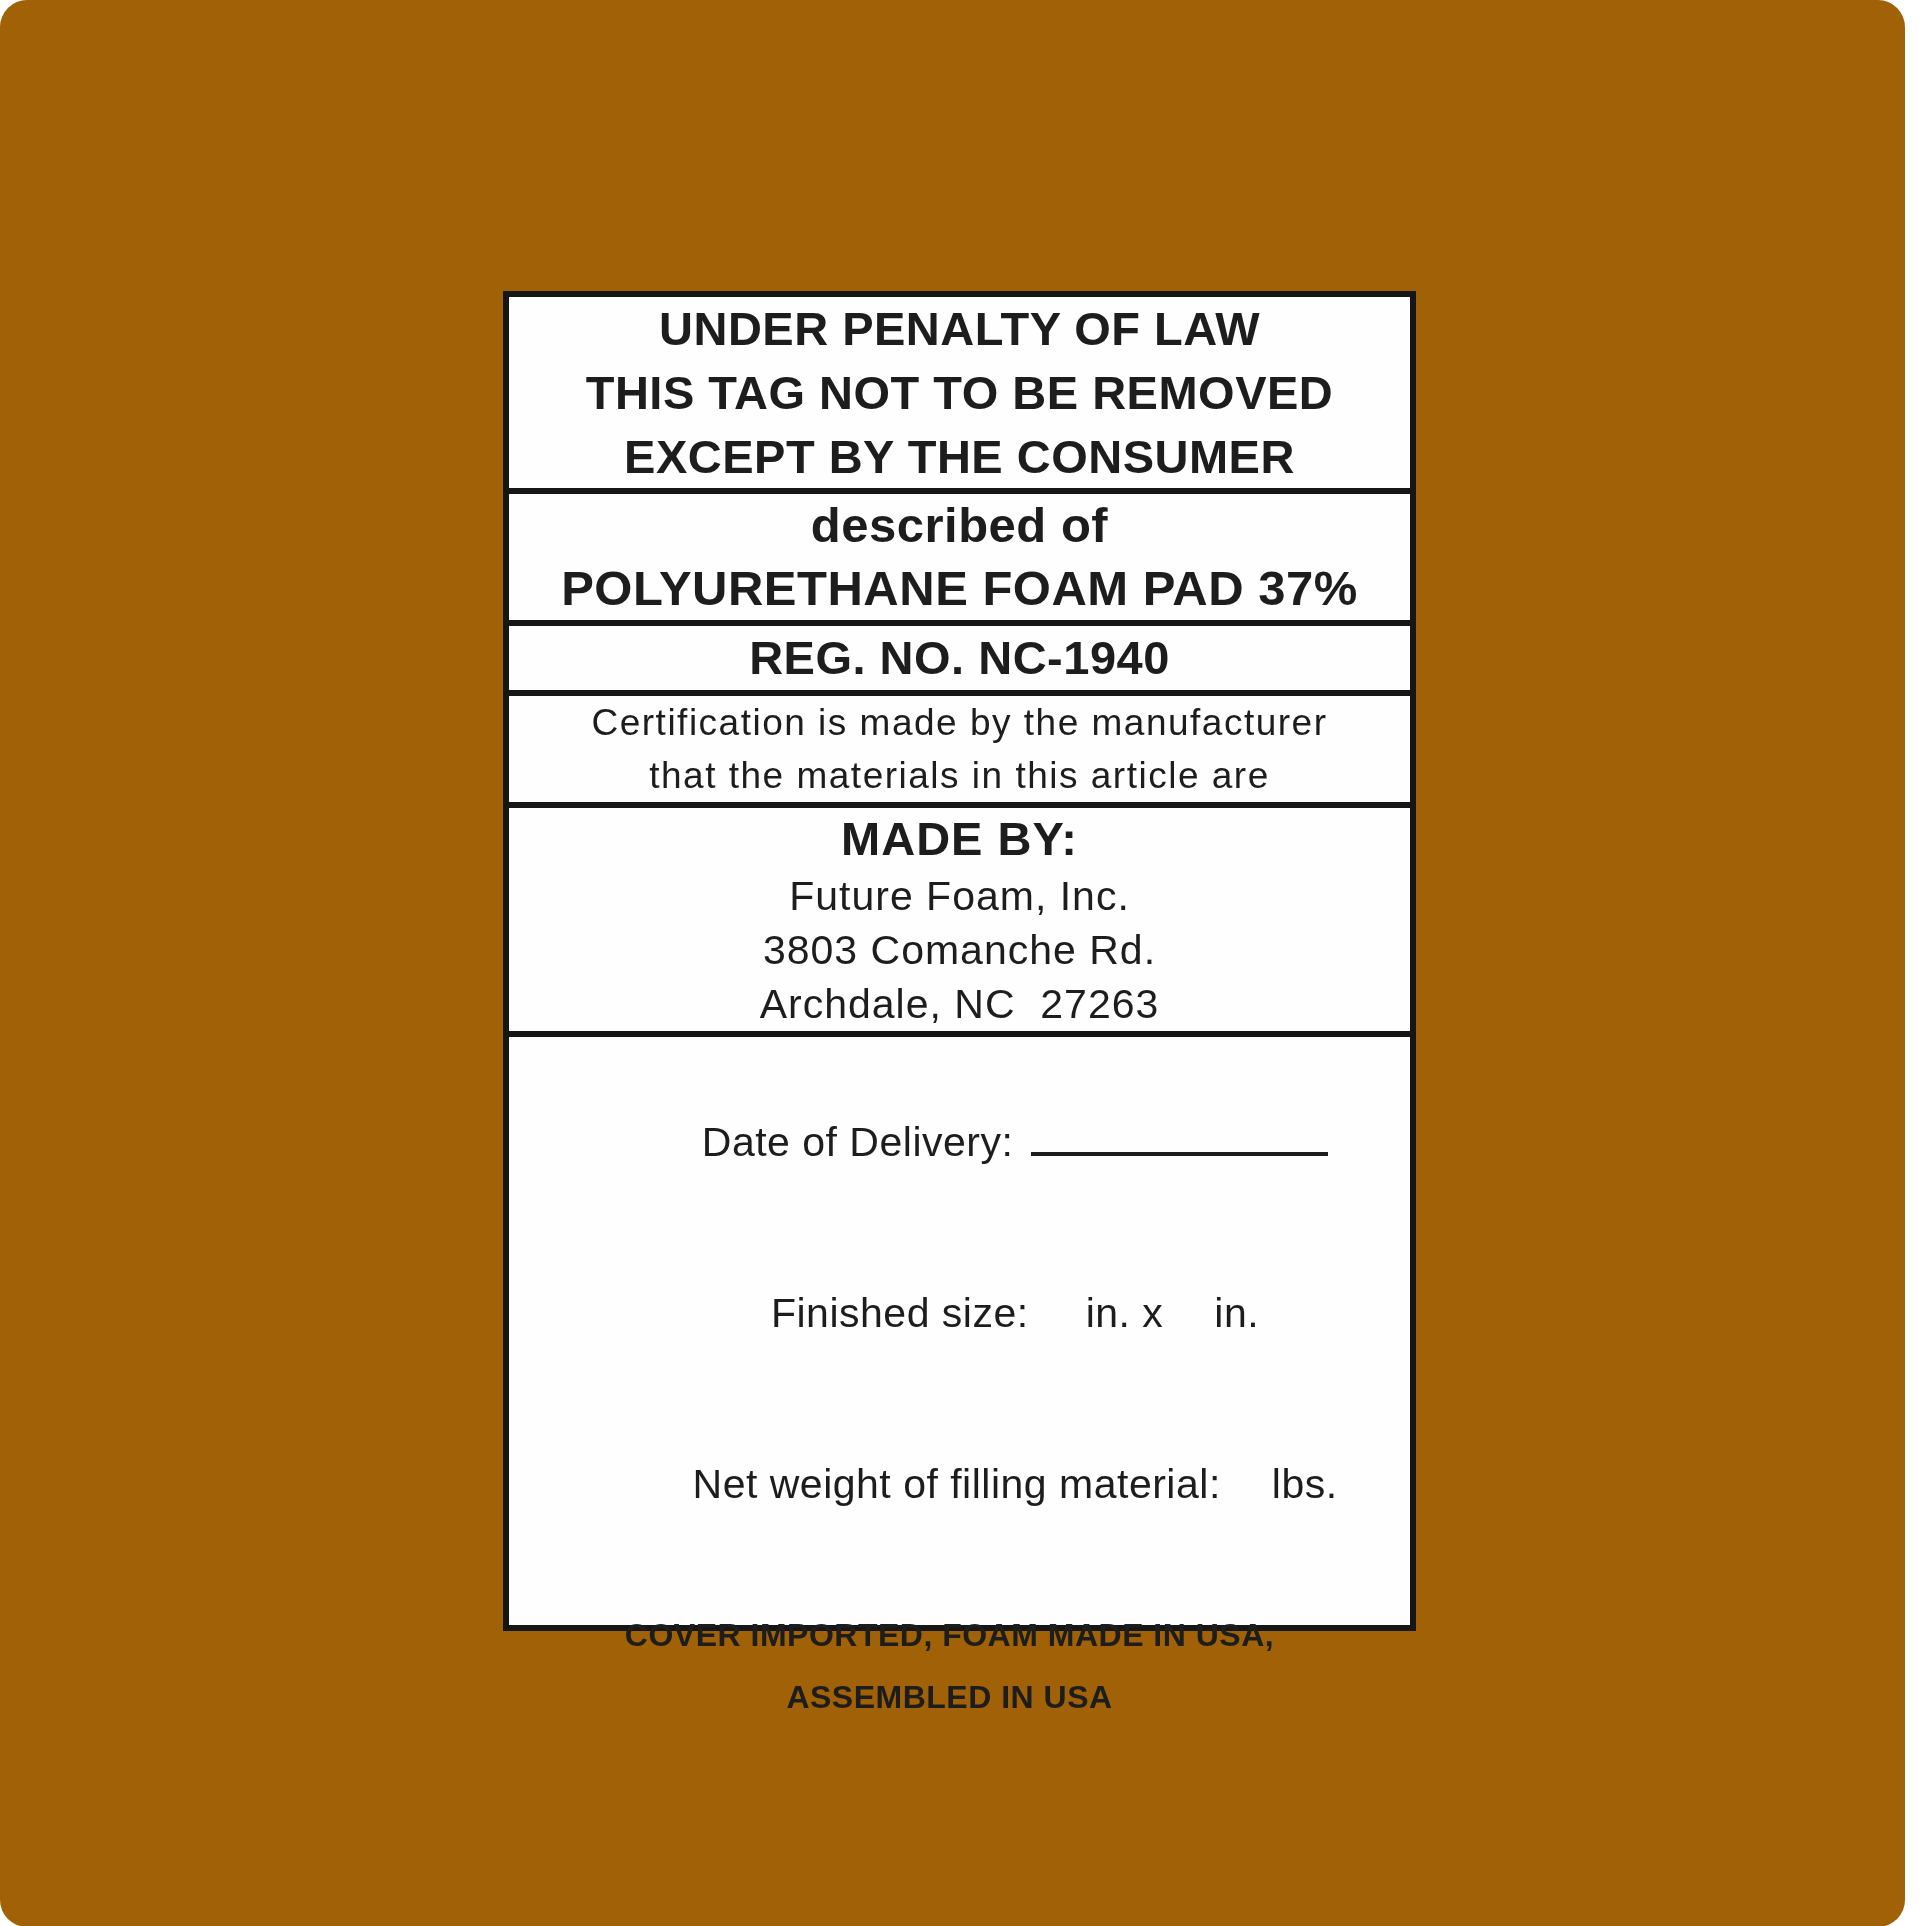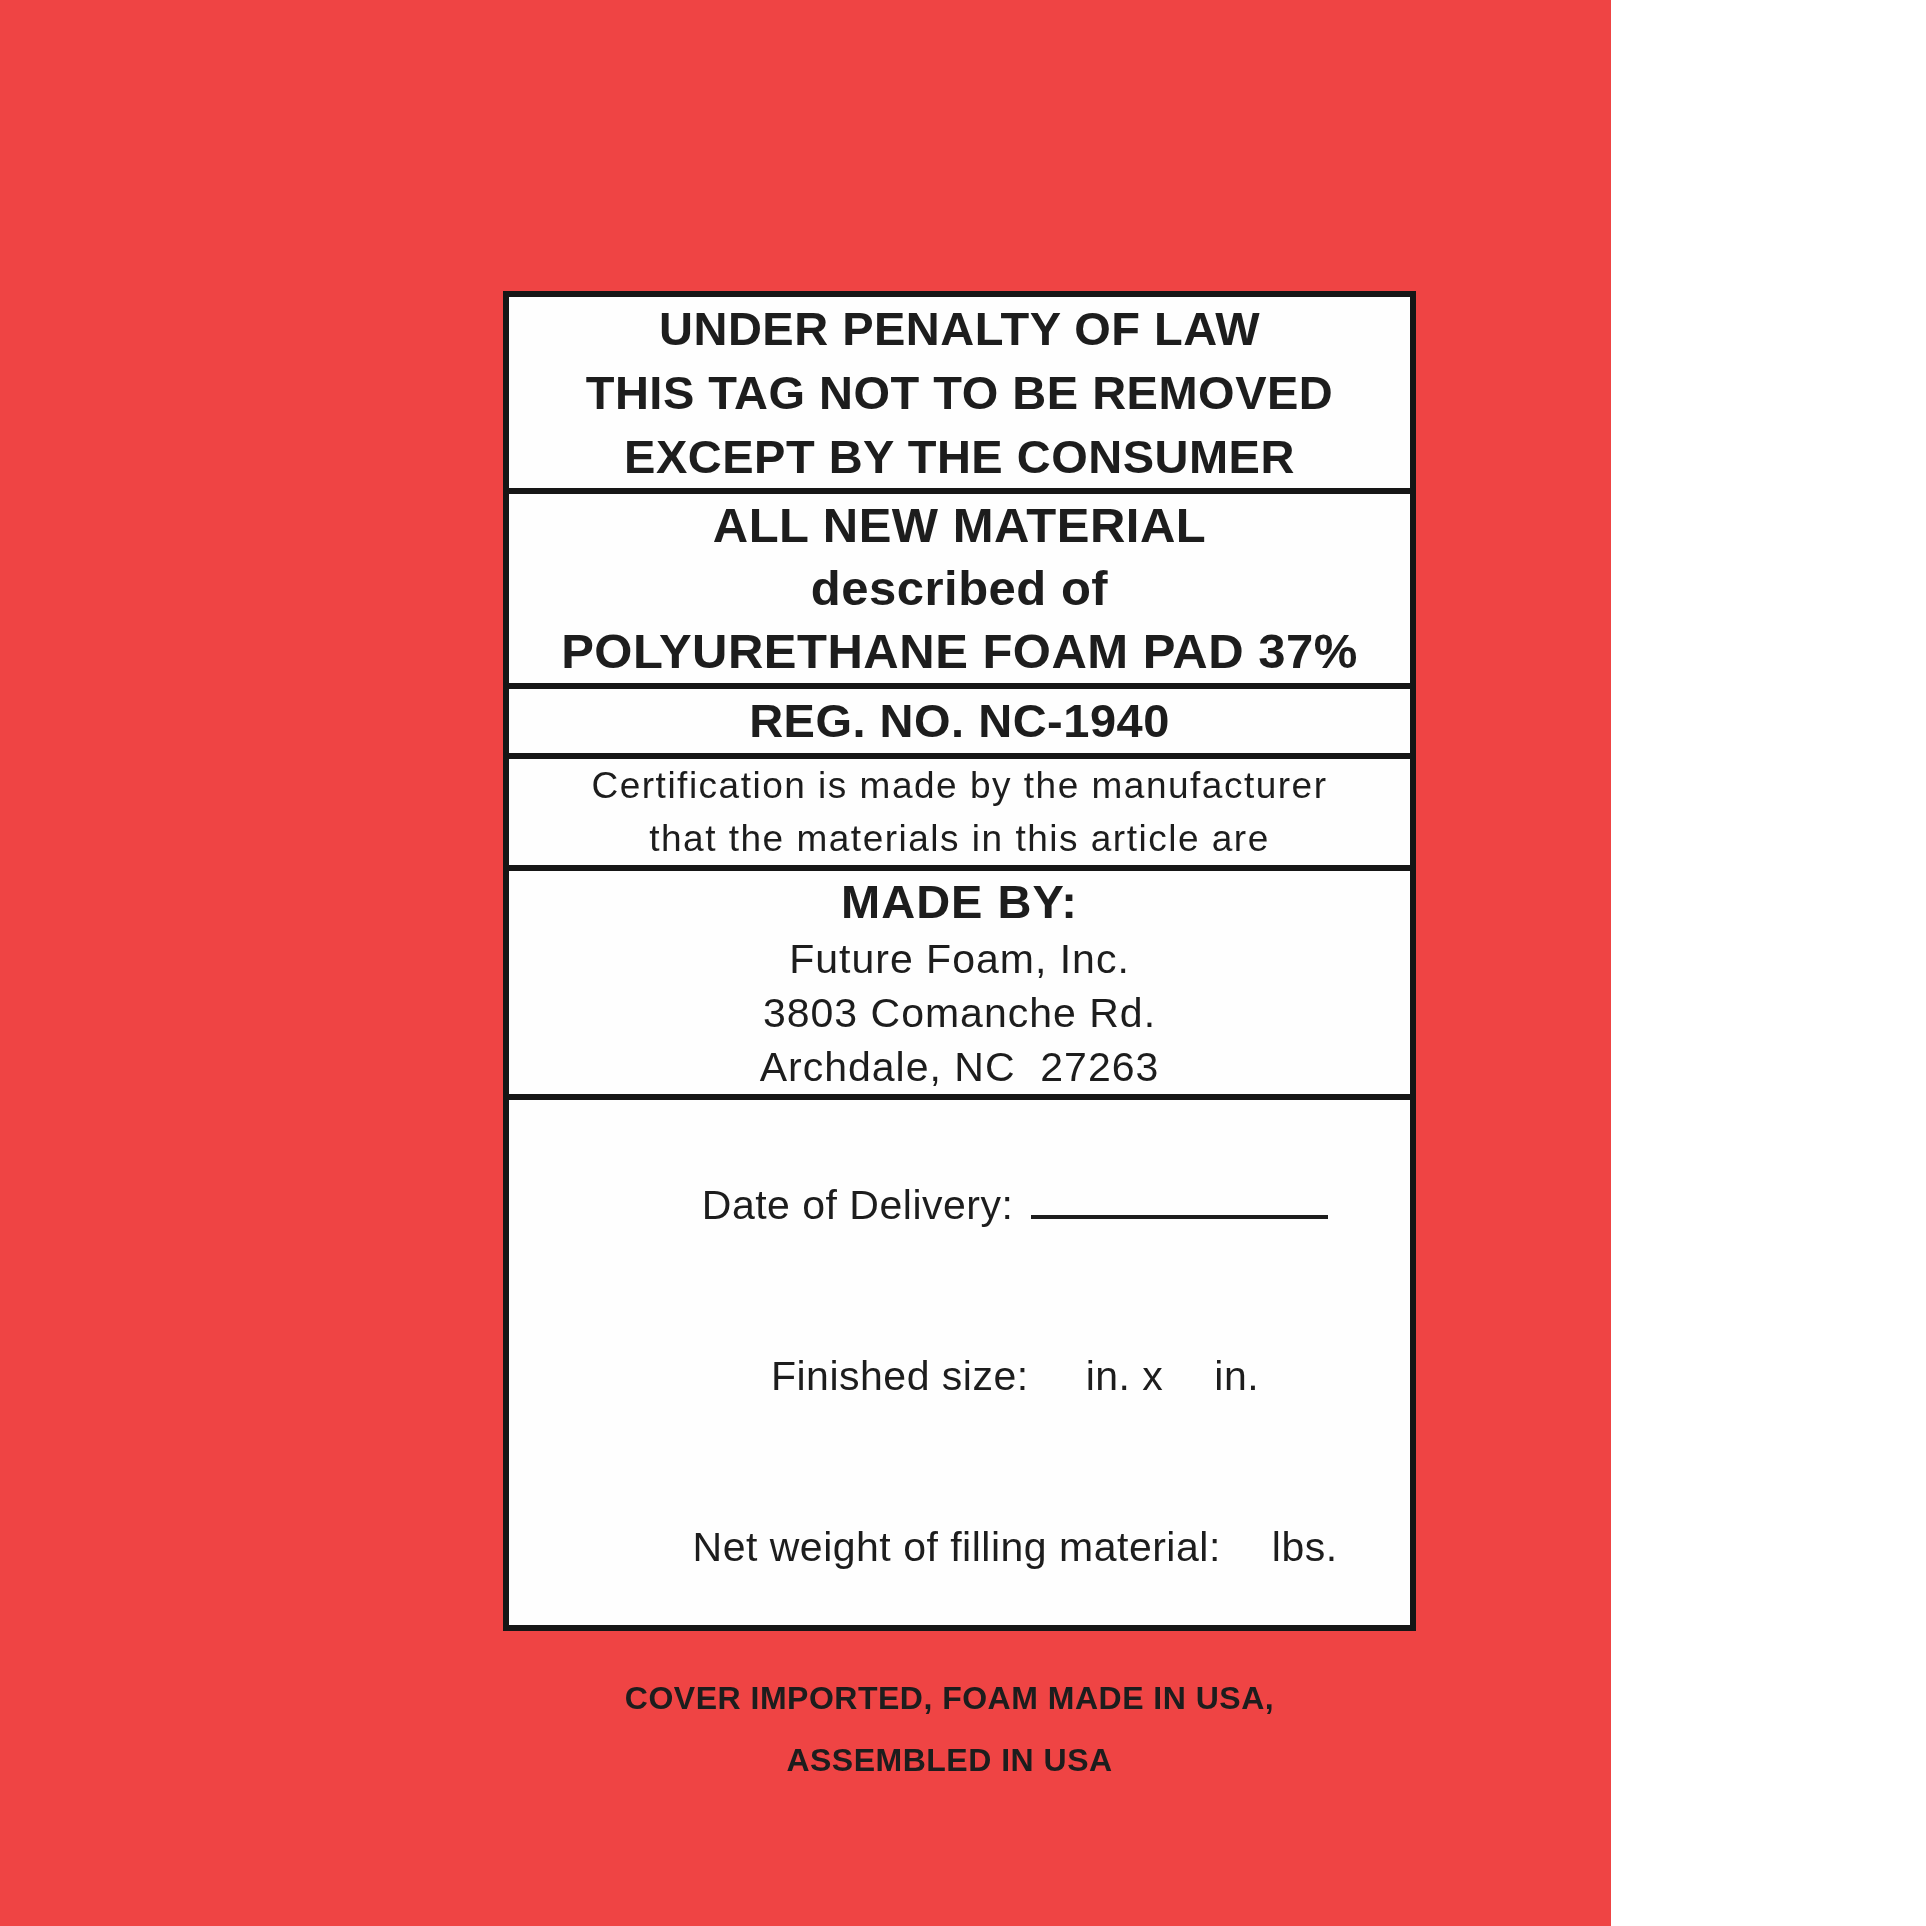--- a/index.html
+++ b/index.html
@@ -5,24 +5,25 @@
   html, body {
     margin: 0;
     padding: 0;
     width: 1927px;
     height: 1927px;
     background: #ffffff;
     font-family: "Liberation Sans", sans-serif;
   }
   .canvas {
     position: relative;
-    width: 1611px;
+    width: 1905px;
     height: 1927px;
-    background: #ef4444;
+    background: #a16207;
     overflow: hidden;
+    border-radius: 27px;
   }
   .law-label {
     position: absolute;
     left: 503px;
     top: 291px;
     width: 913px;
     height: 1340px;
     box-sizing: border-box;
     border: 6px solid #161616;
     background: #fefefe;
@@ -112,21 +113,20 @@
 <div class="canvas">
   <div class="law-label">
 
     <div class="sec sec-penalty">
       <div class="bold-line">UNDER PENALTY OF LAW</div>
       <div class="bold-line">THIS TAG NOT TO BE REMOVED</div>
       <div class="bold-line">EXCEPT BY THE CONSUMER</div>
     </div>
 
     <div class="sec sec-material">
-      <div class="bold-line">ALL NEW MATERIAL</div>
       <div class="bold-line">described of</div>
       <div class="bold-line">POLYURETHANE FOAM PAD 37%</div>
     </div>
 
     <div class="sec sec-reg">
       <div class="bold-line">REG. NO. NC-1940</div>
     </div>
 
     <div class="sec sec-cert">
       <div class="cert-line">Certification is made by the manufacturer</div>

